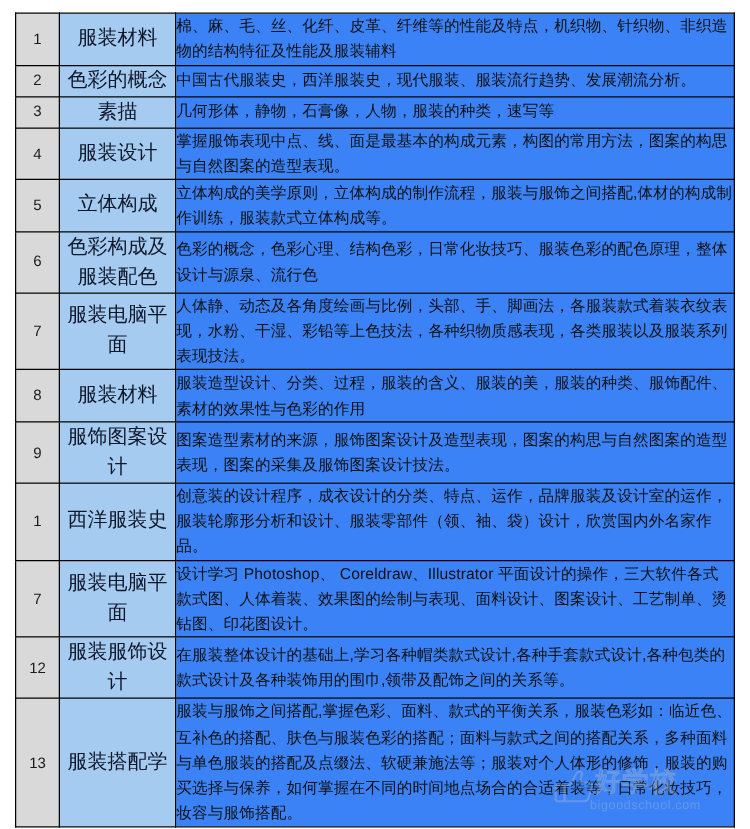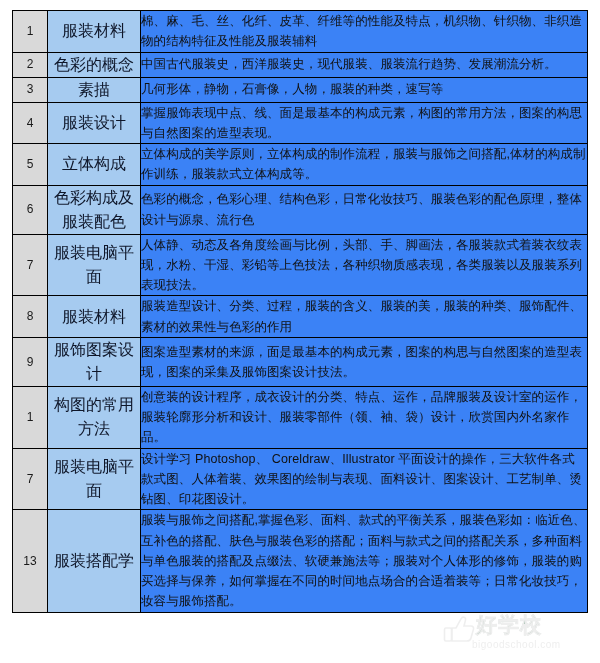--- a/index.html
+++ b/index.html
@@ -169,35 +169,42 @@
           <td class="col-index">8</td>
           <td class="col-subject">服装材料</td>
           <td class="col-desc">
             <span class="desc-text">服装造型设计、分类、过程，服装的含义、服装的美，服装的种类、服饰配件、素材的效果性与色彩的作用</span>
           </td>
         </tr>
         <tr>
           <td class="col-index">9</td>
           <td class="col-subject">服饰图案设计</td>
           <td class="col-desc">
-            <span class="desc-text">图案造型素材的来源，面是最基本的构成元素，图案的构思与自然图案的造型表现，图案的采集及服饰图案设计技法。</span>
+            <span class="desc-text">图案造型素材的来源，服饰图案设计及造型表现，图案的构思与自然图案的造型表现，图案的采集及服饰图案设计技法。</span>
           </td>
         </tr>
         <tr>
           <td class="col-index">1</td>
-          <td class="col-subject">构图的常用方法</td>
+          <td class="col-subject">西洋服装史</td>
           <td class="col-desc">
             <span class="desc-text">创意装的设计程序，成衣设计的分类、特点、运作，品牌服装及设计室的运作，服装轮廓形分析和设计、服装零部件（领、袖、袋）设计，欣赏国内外名家作品。</span>
           </td>
         </tr>
         <tr>
           <td class="col-index">7</td>
           <td class="col-subject">服装电脑平面</td>
           <td class="col-desc">
             <span class="desc-text">设计学习 Photoshop、 Coreldraw、Illustrator 平面设计的操作，三大软件各式款式图、人体着装、效果图的绘制与表现、面料设计、图案设计、工艺制单、烫钻图、印花图设计。</span>
+          </td>
+        </tr>
+        <tr>
+          <td class="col-index">12</td>
+          <td class="col-subject">服装服饰设计</td>
+          <td class="col-desc">
+            <span class="desc-text">在服装整体设计的基础上,学习各种帽类款式设计,各种手套款式设计,各种包类的款式设计及各种装饰用的围巾,领带及配饰之间的关系等。</span>
           </td>
         </tr>
         <tr>
           <td class="col-index">13</td>
           <td class="col-subject">服装搭配学</td>
           <td class="col-desc">
             <span class="desc-text">服装与服饰之间搭配,掌握色彩、面料、款式的平衡关系，服装色彩如：临近色、互补色的搭配、肤色与服装色彩的搭配；面料与款式之间的搭配关系，多种面料与单色服装的搭配及点缀法、软硬兼施法等；服装对个人体形的修饰，服装的购买选择与保养，如何掌握在不同的时间地点场合的合适着装等；日常化妆技巧，妆容与服饰搭配。</span>
           </td>
         </tr>
       </tbody>

